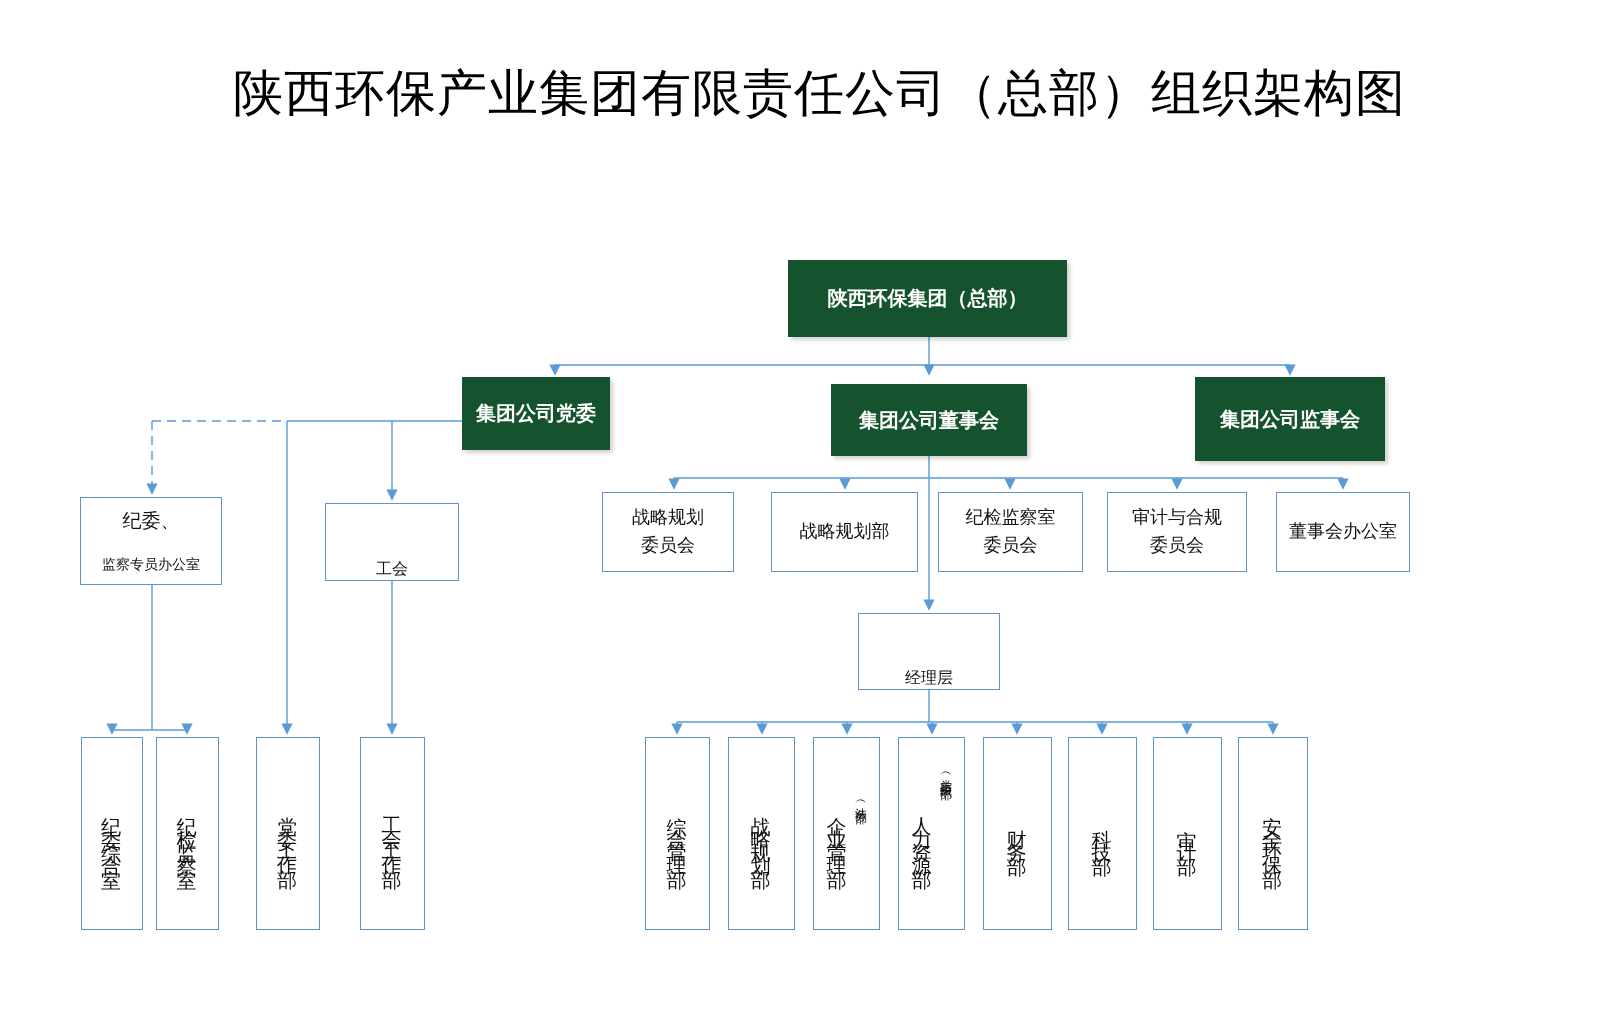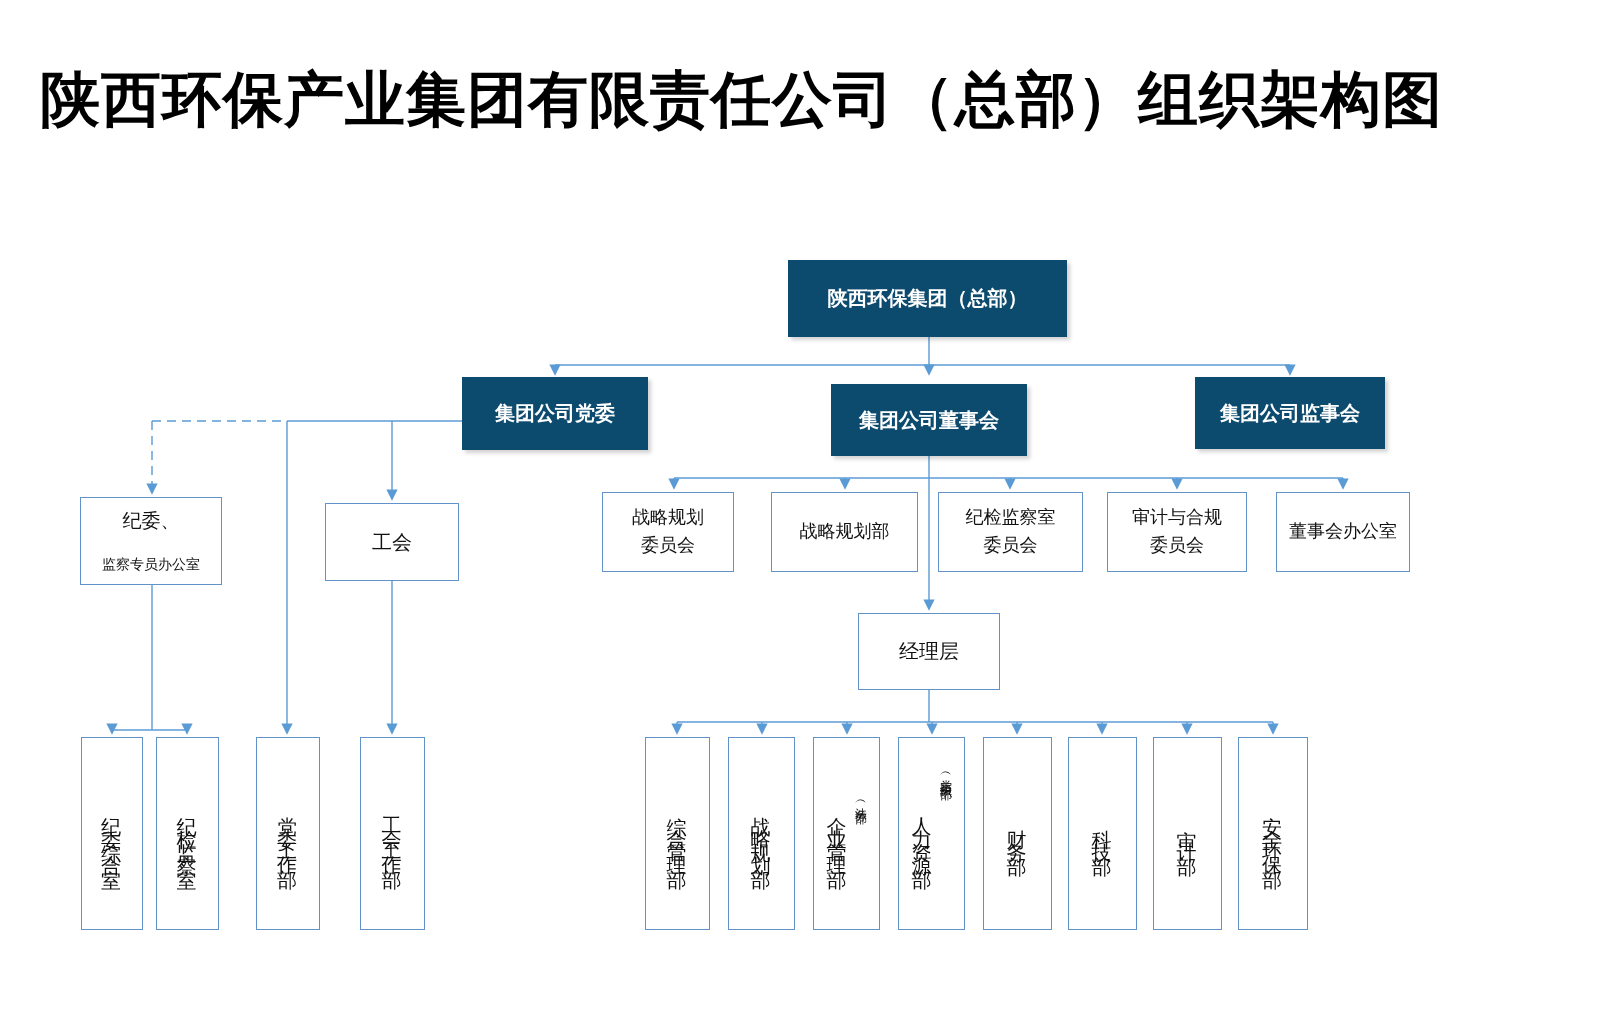--- a/index.html
+++ b/index.html
@@ -2,40 +2,40 @@
 <html><head>
 <meta charset="utf-8">
 <style>
   html,body{margin:0;padding:0;}
   body{
     width:1599px;height:1034px;position:relative;background:#ffffff;
     font-family:"Liberation Sans","DejaVu Sans",sans-serif;color:#111;
     overflow:hidden;
   }
   .title{
-    position:absolute;top:60px;left:40px;width:1559px;text-align:left;
+    position:absolute;top:60px;left:40px;width:1559px;text-align:center;
     font-family:"Liberation Serif","DejaVu Serif",serif;
-    font-weight:bold;font-size:60px;color:#000;letter-spacing:1px;white-space:nowrap;
+    font-weight:normal;font-size:50px;color:#000;letter-spacing:1px;white-space:nowrap;
   }
   svg.wires{position:absolute;left:0;top:0;pointer-events:none;}
   .bluebox{
-    position:absolute;background:#0c4a6e;color:#fff;font-weight:bold;
+    position:absolute;background:#14532d;color:#fff;font-weight:bold;
     display:flex;align-items:center;justify-content:center;font-size:20px;
     box-shadow:3px 3px 4px rgba(0,0,0,0.18);white-space:nowrap;
   }
   .wbox{
     position:absolute;background:#fff;border:1.5px solid #6293C8;
     display:flex;align-items:center;justify-content:center;color:#111;
     box-sizing:border-box;
   }
   .jiwei{flex-direction:column;justify-content:space-evenly;padding:4px 0;gap:16px;}
   .jiwei .l1{font-size:19px;}
   .jiwei .l2{font-size:14px;white-space:nowrap;}
   .cbox{flex-direction:column;font-size:18px;line-height:1.55;top:492px;height:80px;}
-  .plain{font-size:20px;}
+  .plain{font-size:16px;align-items:flex-end;}
   .vbox{
     position:absolute;top:737px;height:193px;background:#fff;
     border:1.5px solid #6293C8;box-sizing:border-box;
     display:flex;flex-direction:row;align-items:center;justify-content:center;
   }
   .vmain{
     writing-mode:vertical-rl;text-orientation:upright;
     font-size:20px;letter-spacing:13px;color:#111;
   }
   .vnote{
@@ -94,27 +94,27 @@
     <path d="M1102 722 V733" marker-end="url(#arr)"></path>
     <path d="M1187 722 V733" marker-end="url(#arr)"></path>
     <path d="M1273 722 V733" marker-end="url(#arr)"></path>
   </g>
 </svg>
 
 <div class="bluebox" style="left:788px;top:260px;width:279px;height:77px">
   <span>陕西环保集团（总部）</span>
 </div>
 
-<div class="bluebox" style="left:462px;top:377px;width:186px;height:73px">
+<div class="bluebox" style="left:462px;top:377px;width:148px;height:73px">
   <span>集团公司党委</span>
 </div>
 <div class="bluebox" style="left:831px;top:384px;width:196px;height:72px">
   <span>集团公司董事会</span>
 </div>
-<div class="bluebox" style="left:1195px;top:377px;width:190px;height:72px">
+<div class="bluebox" style="left:1195px;top:377px;width:190px;height:84px">
   <span>集团公司监事会</span>
 </div>
 
 <div class="wbox jiwei" style="left:80px;top:497px;width:142px;height:88px">
   <span class="l1">纪委、</span>
   <span class="l2">监察专员办公室</span>
 </div>
 <div class="wbox plain" style="left:325px;top:503px;width:134px;height:78px">
   <span>工会</span>
 </div>

